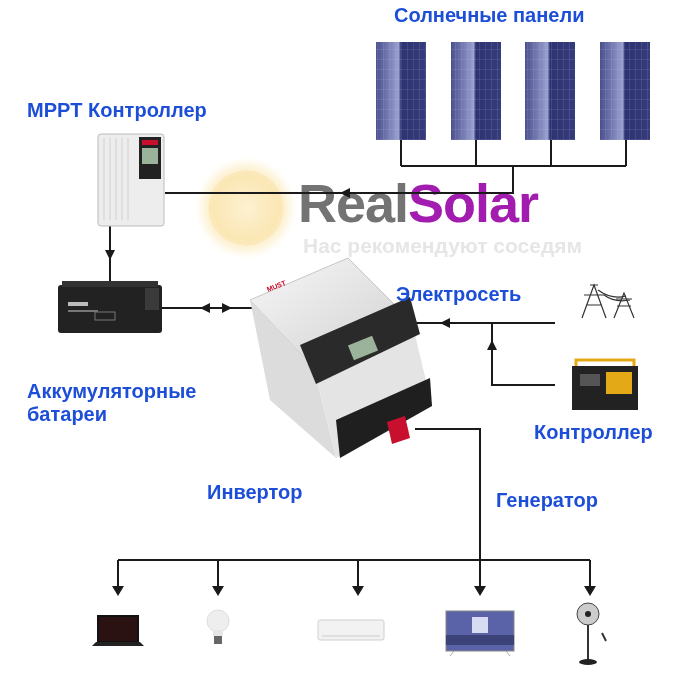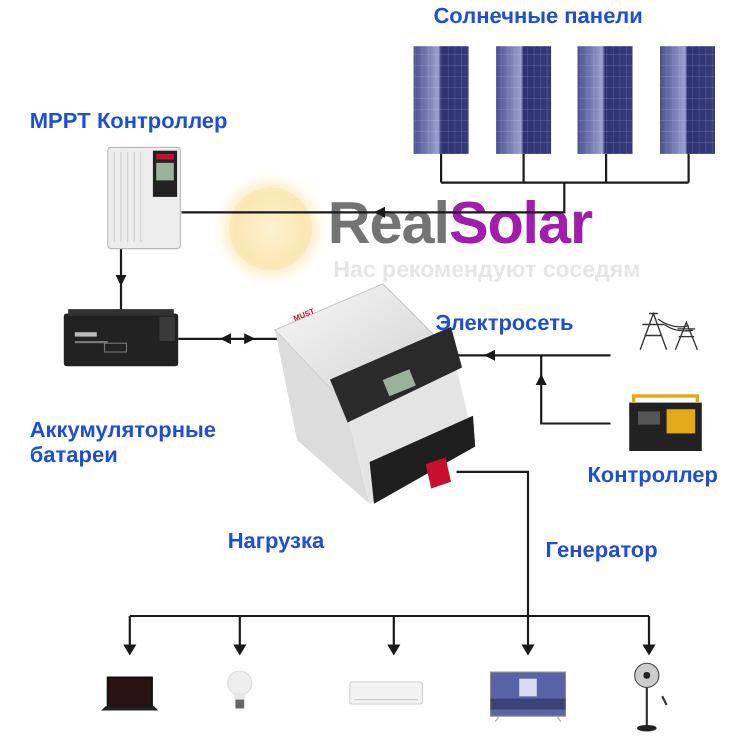--- a/index.html
+++ b/index.html
@@ -154,14 +154,14 @@
 </svg>
 
 <div class="label" style="left:394px;top:4px;">Солнечные панели</div>
 <div class="label" style="left:27px;top:99px;">MPPT Контроллер</div>
 <div class="label" style="left:14px;top:380px;margin-left:13px;">
   <div>Аккумуляторные</div>
   <div>батареи</div>
 </div>
 <div class="label" style="left:396px;top:283px;">Электросеть</div>
 <div class="label" style="left:534px;top:421px;">Контроллер</div>
-<div class="label" style="left:207px;top:481px;">Нагрузка</div>
+<div class="label" style="left:207px;top:481px;">Инвертор</div>
 <div class="label" style="left:496px;top:489px;">Генератор</div>
 
 </body></html>

